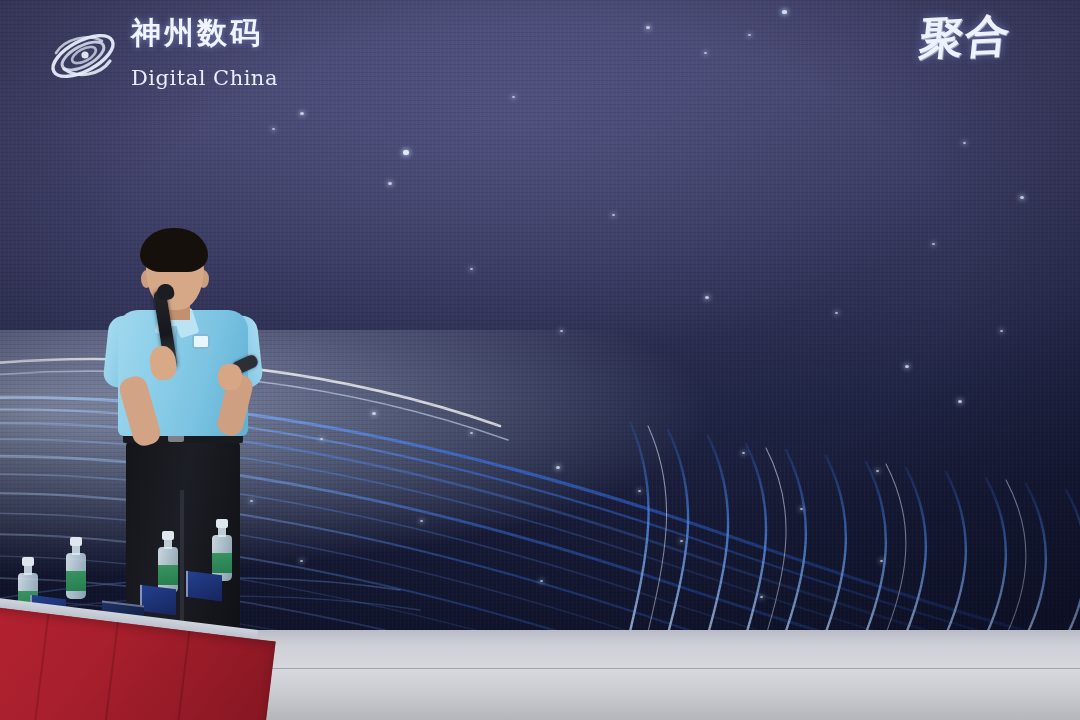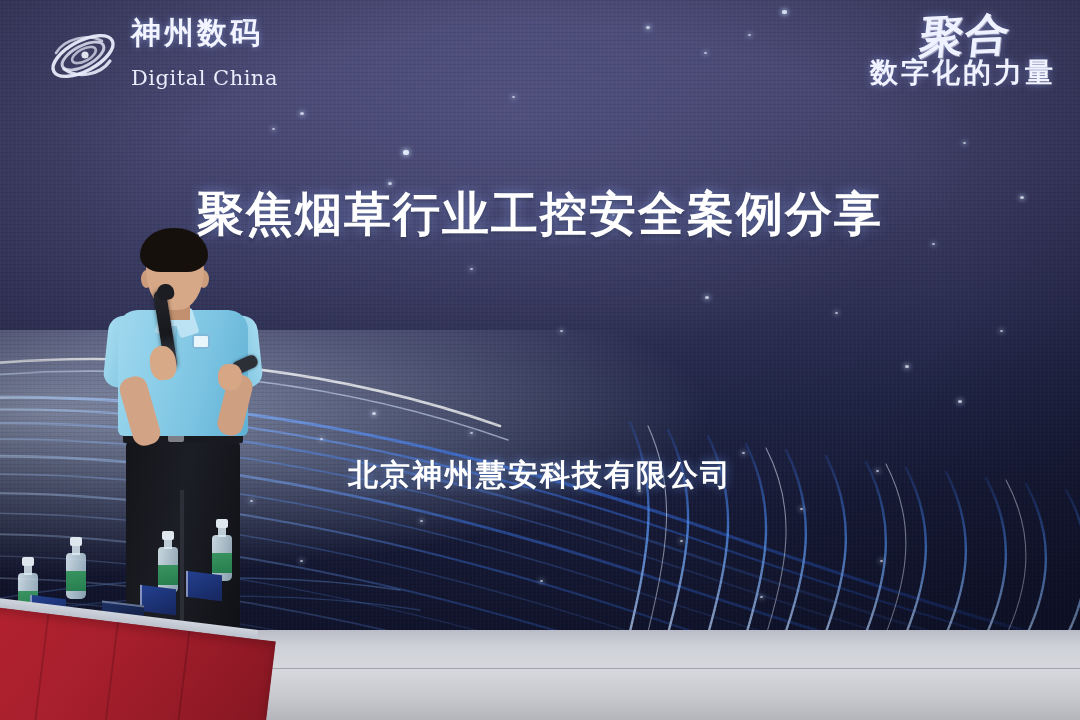--- a/index.html
+++ b/index.html
@@ -486,25 +486,22 @@
         </svg>
       </span>
       <span class="brand-words">
         <div class="brand-cn">神州数码</div>
         <div class="brand-en">Digital China</div>
       </span>
     </div>
 
     <div class="brand-right">
       <div class="event-cal">聚合</div>
-      <div class="event-sub">数字化的力量</div>
-    </div>
-
-    <div class="slide-title">聚焦烟草行业工控安全案例分享</div>
-    <div class="slide-company">北京神州慧安科技有限公司</div>
+    </div>
+
   </div>
 
   <div class="floor"></div>
   <div class="floor-seam"></div>
 
   <div class="speaker">
     <div class="sp sp-pants"></div>
     <div class="sp sp-pant-split"></div>
     <div class="sp sp-belt"></div>
     <div class="sp sp-buckle"></div>

